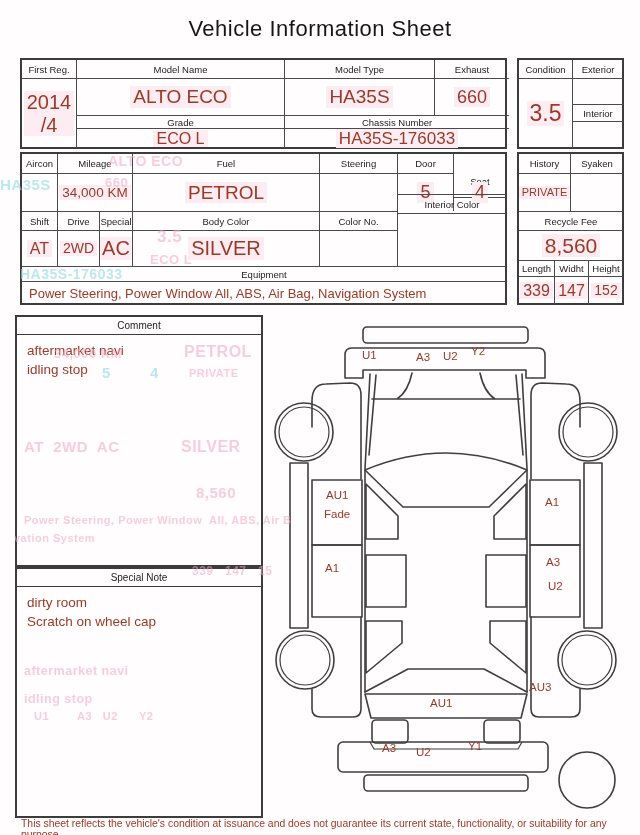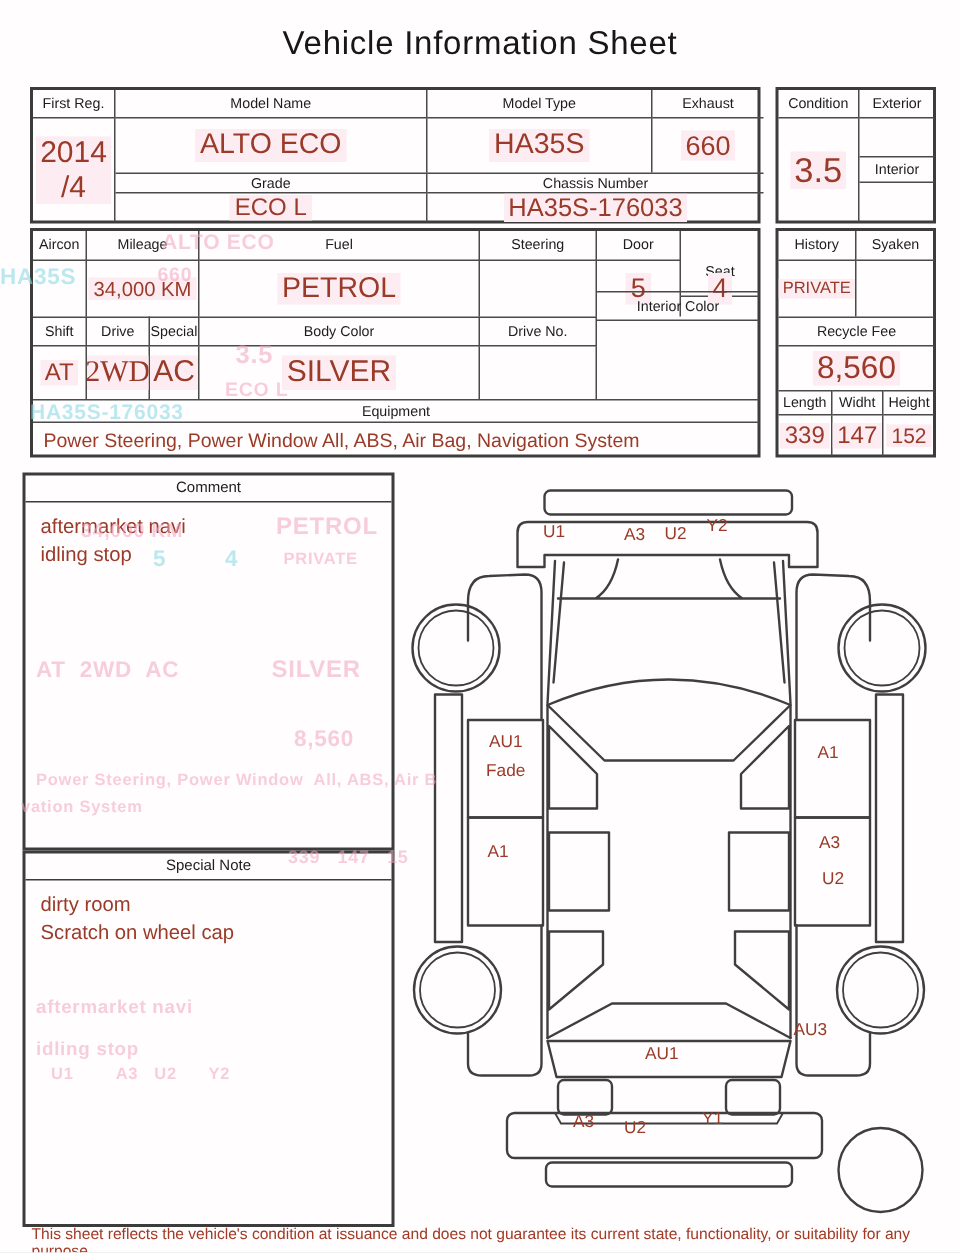--- a/index.html
+++ b/index.html
@@ -93,28 +93,28 @@
       <span class="hl red" style="font-size:18px;">5</span>
       </div>
     <div class="cell" style="left:432px;top:20px;width:52px;height:37px;">
       <span class="hl red" style="font-size:18px;">4</span>
       </div>
 
     <div class="cell hdr bt br bb" style="left:0;top:57px;width:36px;height:20px;">Shift</div>
     <div class="cell hdr bt br bb" style="left:36px;top:57px;width:42px;height:20px;">Drive</div>
     <div class="cell hdr bt br bb" style="left:78px;top:57px;width:33px;height:20px;">Special</div>
     <div class="cell hdr bt br bb" style="left:111px;top:57px;width:187px;height:20px;">Body Color</div>
-    <div class="cell hdr bt br bb" style="left:298px;top:57px;width:78px;height:20px;">Drive No.</div>
+    <div class="cell hdr bt br bb" style="left:298px;top:57px;width:78px;height:20px;">Color No.</div>
     <div class="cell hdr bt bb" style="left:376px;top:40px;width:108px;height:20px;">Interior Color</div>
 
     <div class="cell br" style="left:0;top:77px;width:36px;height:35px;">
       <span class="hl red" style="font-size:16px;">AT</span>
       </div>
     <div class="cell br" style="left:36px;top:77px;width:42px;height:35px;">
-      <span class="hl red" style="font-size:20px;font-family:Liberation Serif, serif;">2WD</span>
+      <span class="hl red" style="font-size:14px;">2WD</span>
       </div>
     <div class="cell br" style="left:78px;top:77px;width:33px;height:35px;">
       <span class="hl red" style="font-size:20px;">AC</span>
       </div>
     <div class="cell br" style="left:111px;top:77px;width:187px;height:35px;">
       <span class="hl red" style="font-size:20px;">SILVER</span>
       </div>
     <div class="cell br" style="left:298px;top:77px;width:78px;height:35px;"></div>
     <div class="cell" style="left:376px;top:77px;width:108px;height:35px;"></div>
 

